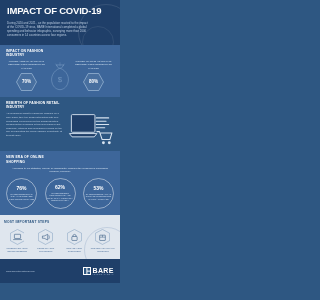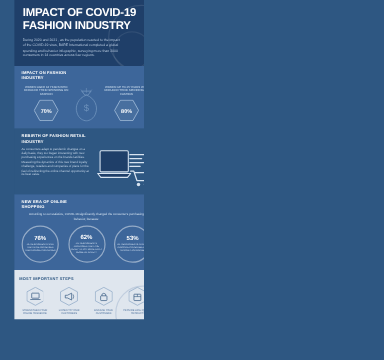--- a/index.html
+++ b/index.html
@@ -1,21 +1,21 @@
 <!DOCTYPE html>
 <html><head>
 <meta charset="utf-8">
 <style>
   html,body{margin:0;padding:0;}
   body{
     width:120px;height:300px;overflow:hidden;
     font-family:"Liberation Sans", sans-serif;
     background:#2e5782;
   }
-  .page{position:relative;width:120px;height:266px;overflow:hidden;padding-left:12px;}
+  .page{position:relative;width:120px;height:300px;overflow:hidden;}
 
   
   .hero{
     position:relative;
     background:#1f3f69;
     padding:6px 7px 7px 7px;
     overflow:hidden;
   }
   .hero:before{
     content:"";position:absolute;right:-14px;top:4px;width:54px;height:54px;
@@ -112,21 +112,20 @@
   .brand-tx small{color:#9bb2cd;font-size:1.8px;letter-spacing:.55px;display:block;}
 </style>
 </head>
 <body>
 
 <div class="page">
 
   <div class="hero">
     <div class="hero-title">
       <div>IMPACT OF COVID-19</div>
-      <div>FASHION INDUSTRY</div>
     </div>
     <div class="hero-sub">During 2020 and 2021 , as the population reacted to the impact of the COVID-19 virus, BARE International completed a global spending and behavior infographic, surveying more than 2000 consumers in 14 countries across four regions.</div>
   </div>
 
   <div class="s-impact">
     <div class="s-head">
       <div>IMPACT ON FASHION</div>
       <div>INDUSTRY</div>
     </div>
     <div class="impact-body">

